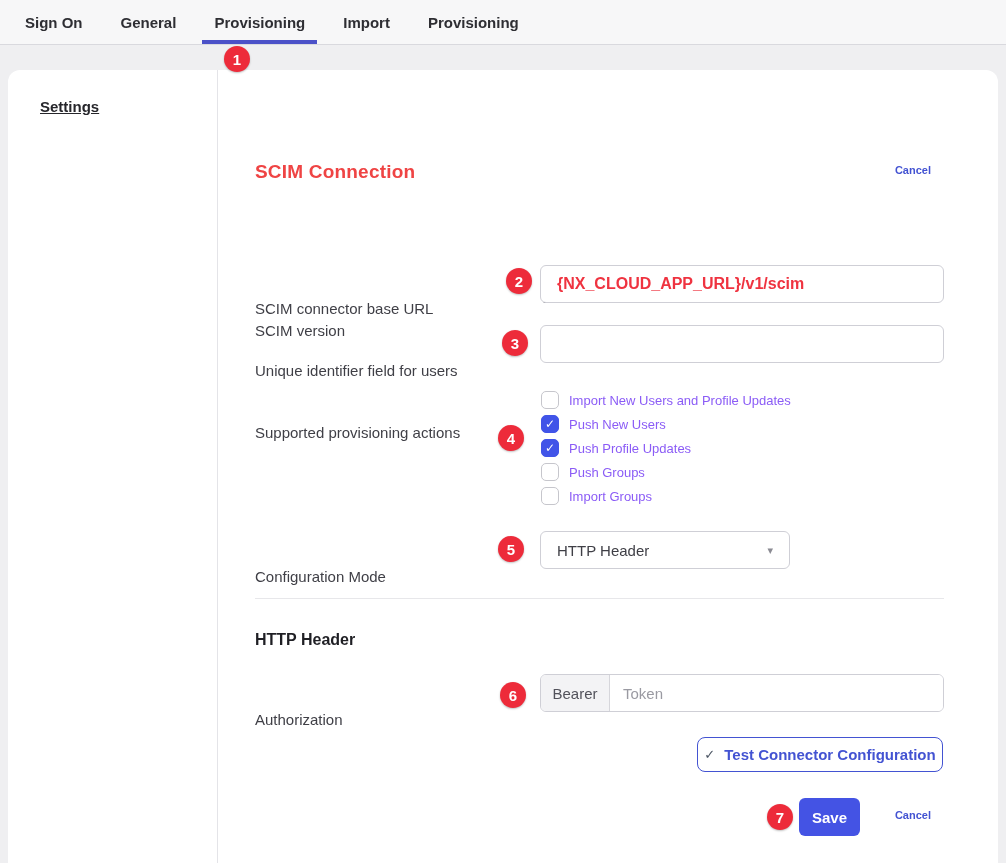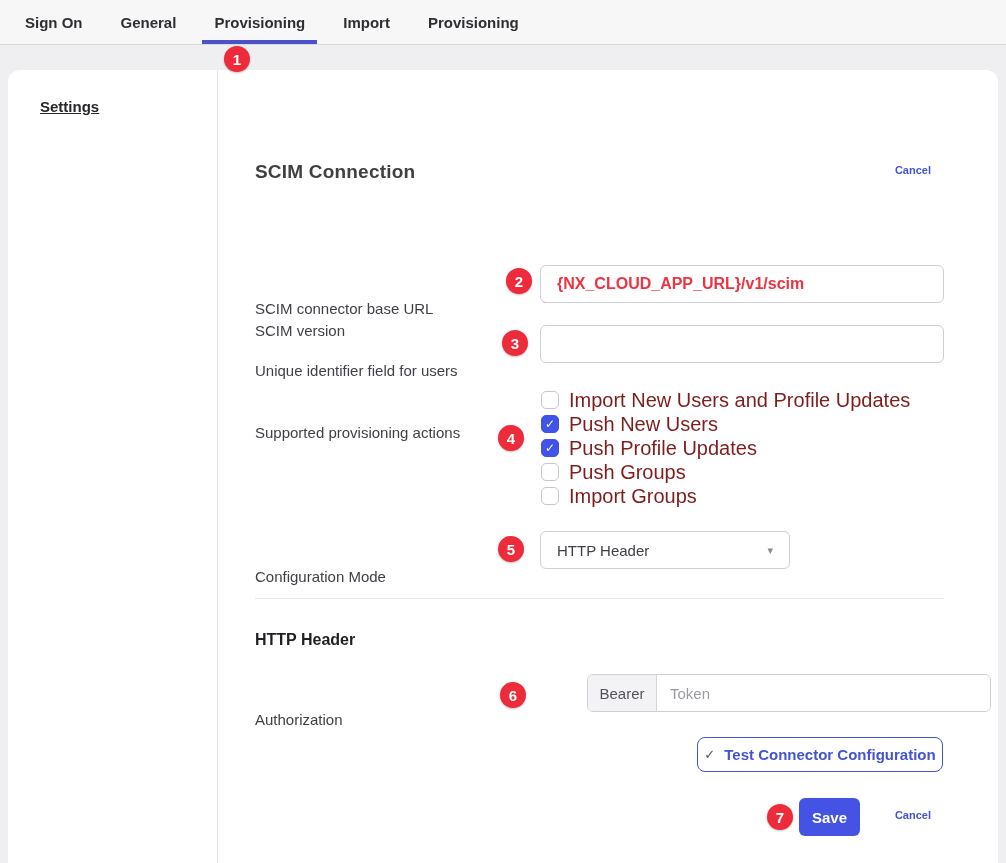--- a/index.html
+++ b/index.html
@@ -52,21 +52,21 @@
   }
   .sidebar-item {
     position:absolute; left:19px; top:54px; width:191px; height:33px;
     display:flex; align-items:center; padding-left:13px;
     font-size:15px; color:#3f3f46; cursor:pointer;
   }
   .sidebar-item.selected { background:#eae9f7; }
   
   .content-title {
     position:absolute; left:247px; top:91px;
-    font-size:19px; font-weight:700; color:#404040; letter-spacing:.2px;
+    font-size:19px; font-weight:700; color:#ef4444; letter-spacing:.2px;
   }
   .link { color:#4353d2; font-size:11px; font-weight:700; cursor:pointer; }
   .cancel-top { position:absolute; right:67px; top:94px; }
   .field-label { position:absolute; left:247px; font-size:15px; color:#3f3f46;margin-top:33px; }
   .static-value { position:absolute; left:535px; font-size:15px; color:#3f3f46; }
   .text-input {
     position:absolute; left:532px; width:404px; height:38px;
     border:1px solid #cfcfd6; border-radius:6px; background:#fff;
     font-family:inherit; font-size:15px; padding:14px 16px; color:#3f3f46;
     outline:none;
@@ -77,42 +77,42 @@
   .chk-row { display:flex; align-items:center; height:24px; cursor:pointer; }
   .chk-box {
     width:18px; height:18px; border:1.5px solid #c6c6cc; border-radius:5px;
     background:#fff; margin-right:10px; flex:0 0 auto;
     display:flex; align-items:center; justify-content:center;
     font-size:12px; font-weight:700; color:transparent;
   }
   .chk-row.checked .chk-box {
     background:#4154e8; border-color:#4154e8; color:#ffffff;
   }
-  .chk-label { font-size:20px; color:#7f1d1d; }
+  .chk-label { font-size:13px; color:#8b5cf6; }
   
   .select-box {
     position:absolute; left:532px; top:461px; width:250px; height:38px;
     border:1px solid #cfcfd6; border-radius:6px; background:#fff;
     display:flex; align-items:center; padding:0 16px; cursor:pointer;
     font-size:15px; color:#3f3f46;
   }
   .select-caret { margin-left:auto; color:#8b8b93; font-size:11px; }
   .divider {
     position:absolute; left:247px; top:528px; width:689px; height:1px;
     background:#e7e7ea;
   }
   .section-heading {
     position:absolute; left:247px; top:561px;
     font-size:16px; font-weight:700; color:#1f1f24;
   }
   
   .input-group {
     position:absolute; left:532px; top:604px; width:404px; height:38px;
     border:1px solid #cfcfd6; border-radius:6px; background:#fff;
-    display:flex; overflow:hidden;margin-left:47px;
+    display:flex; overflow:hidden;
   }
   .input-prefix {
     width:69px; background:#f3f3f5; border-right:1px solid #d6d6db;
     display:flex; align-items:center; justify-content:center;
     font-size:15px; color:#52525b; flex:0 0 auto;
   }
   .token-input {
     flex:1; border:none; outline:none; padding:0 13px;
     font-family:inherit; font-size:15px; color:#3f3f46;
   }

